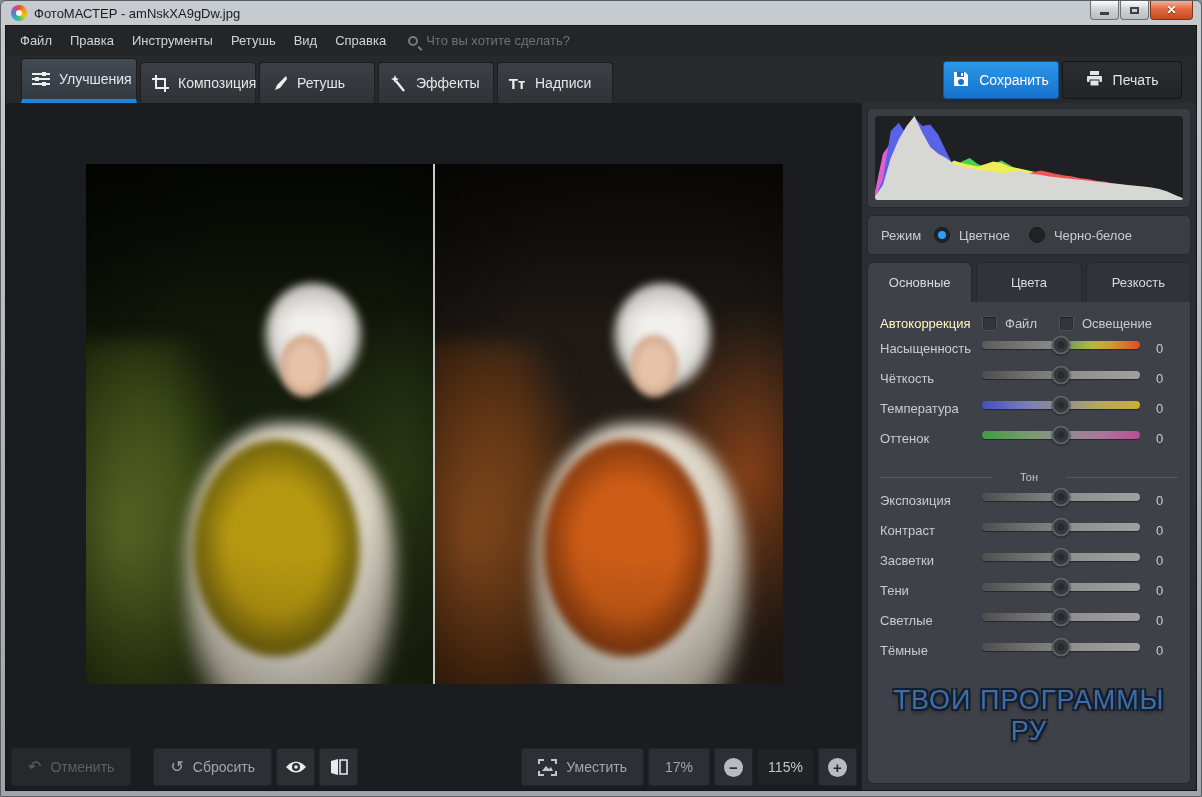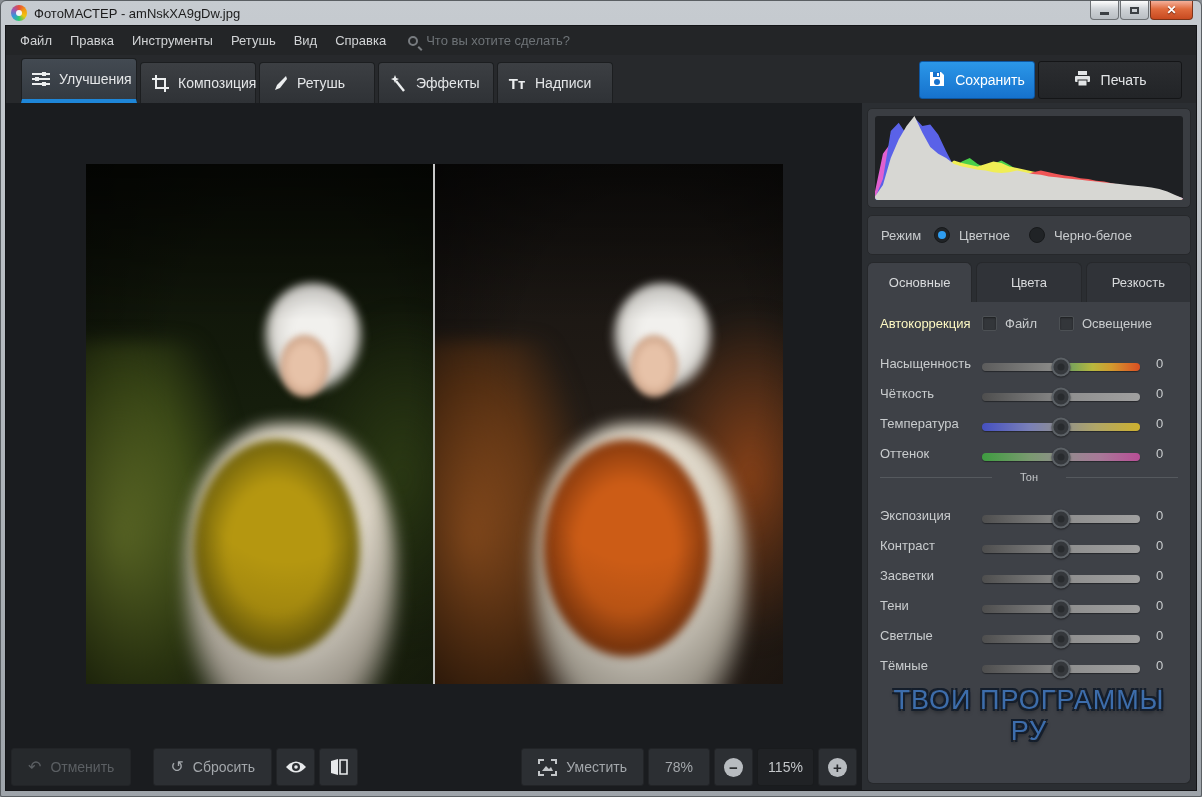--- a/index.html
+++ b/index.html
@@ -42,21 +42,21 @@
     padding:0 10px; background:linear-gradient(#3c3f43,#2f3236); border:1px solid #1c1e20;
     border-bottom:none; border-radius:4px 4px 0 0; color:#e4e6e8; font-size:14px; gap:9px; }
   .main-tab.active { background:linear-gradient(#434a52,#343a41); border-bottom:4px solid #1e86d8; height:45px; }
   .tab-ic { width:18px; height:18px; flex:0 0 18px; display:flex; align-items:center; justify-content:center; }
   .tt-glyph { color:#eceeef; font-size:15px; font-weight:bold; }
   .tt-glyph::first-letter { font-size:17px; }
 
   .header-actions { position:absolute; right:14px; bottom:4px; display:flex; gap:3px; }
   .btn-save { width:116px; height:38px; background:linear-gradient(#2b97e8,#1672cd); border:1px solid #0e56a0;
     border-radius:3px; color:#fff; font-size:14px; display:flex; align-items:center; justify-content:center; gap:10px; }
-  .btn-print { width:144px; height:38px; background:linear-gradient(#2b2d30,#222427); border:1px solid #141517;
+  .btn-print { width:120px; height:38px; background:linear-gradient(#2b2d30,#222427); border:1px solid #141517;
     border-radius:3px; color:#e2e4e6; font-size:14px; display:flex; align-items:center; justify-content:center; gap:10px; }
 
   
   .mainrow { flex:1; display:flex; min-height:0; background:#232527;
     border:1px solid #141517; border-top:none; }
   .canvas-col { flex:1; display:flex; flex-direction:column; background:#1a1c1f; min-width:0; }
   .photo-area { flex:1; display:flex; align-items:center; justify-content:center; }
 
   .photo-pair { width:697px; height:520px; display:flex; gap:2px; background:#c9c9c9; }
   .ph { position:relative; flex:1; overflow:hidden; }
@@ -120,21 +120,21 @@
   .ptab.active { background:#3e4147; }
   .pbody { flex:1; background:#3e4147; border:1px solid #26282b; border-top:none;
     border-radius:0 0 6px 6px; padding:14px 12px 10px 12px; display:flex; flex-direction:column; }
 
   .ac-row { display:flex; align-items:center; margin-bottom:10px; }
   .ac-label { color:#fef9c3; font-size:13px; width:102px; }
   .cb { width:15px; height:15px; border-radius:2px; background:#33363a; border:1px solid #4c5054;
     box-shadow:inset 0 1px 2px rgba(0,0,0,.45); margin-right:8px; flex:0 0 15px; }
   .cb-label { color:#c9ccce; font-size:13px; margin-right:22px; }
 
-  .srow { display:flex; align-items:flex-end; height:30px; }
+  .srow { display:flex; align-items:flex-start; height:30px; }
   .slabel { color:#c9ccce; font-size:13px; width:102px; flex:0 0 102px; }
   .track { flex:1; height:8px; border-radius:4px; position:relative;
     background:linear-gradient(90deg,#4e4e4e 0%,#8f8f8f 55%,#a0a0a0 100%); box-shadow:0 1px 1px rgba(0,0,0,.4); }
   .track.sat  { background:linear-gradient(90deg,#5c5c5c 0%,#8a8a88 45%,#7fa657 58%,#b8b83e 70%,#d29a2e 82%,#d96f28 92%,#d94f22 100%); }
   .track.temp { background:linear-gradient(90deg,#4550c0 0%,#7a80b8 30%,#8f8f8d 50%,#b0a668 72%,#cdb02e 100%); }
   .track.tint { background:linear-gradient(90deg,#3e9c40 0%,#7a9a70 30%,#908e8c 50%,#a87898 75%,#b84e96 100%); }
   .handle { position:absolute; left:50%; top:50%; transform:translate(-50%,-50%);
     width:19px; height:19px; border-radius:50%; background:#35383c; border:2px solid #5c6166;
     box-shadow:0 1px 2px rgba(0,0,0,.5); }
   .handle::after { content:""; position:absolute; inset:4px; border-radius:50%; background:#282b2e; }
@@ -305,21 +305,21 @@
         </div>
         <div class="spacer"></div>
         <div class="tb-btn">
           <svg width="19" height="17" viewBox="0 0 19 17">
               <path d="M1 5 V1 H6 M13 1 H18 V5 M18 12 V16 H13 M6 16 H1 V12" stroke="#c3c6c9" stroke-width="2" fill="none"></path>
               <path d="M4 12 L8 7 L11 10 L13 8 L15 12 Z" fill="#c3c6c9"></path>
             </svg>
           <span>Уместить</span>
         </div>
         <div class="tb-btn">
-          <span>78%</span>
+          <span>17%</span>
         </div>
         <div class="tb-btn square">
           <span class="circ">−</span>
         </div>
         <div class="zoom-box">
           <span>115%</span>
         </div>
         <div class="tb-btn square">
           <span class="circ">+</span>
         </div>

